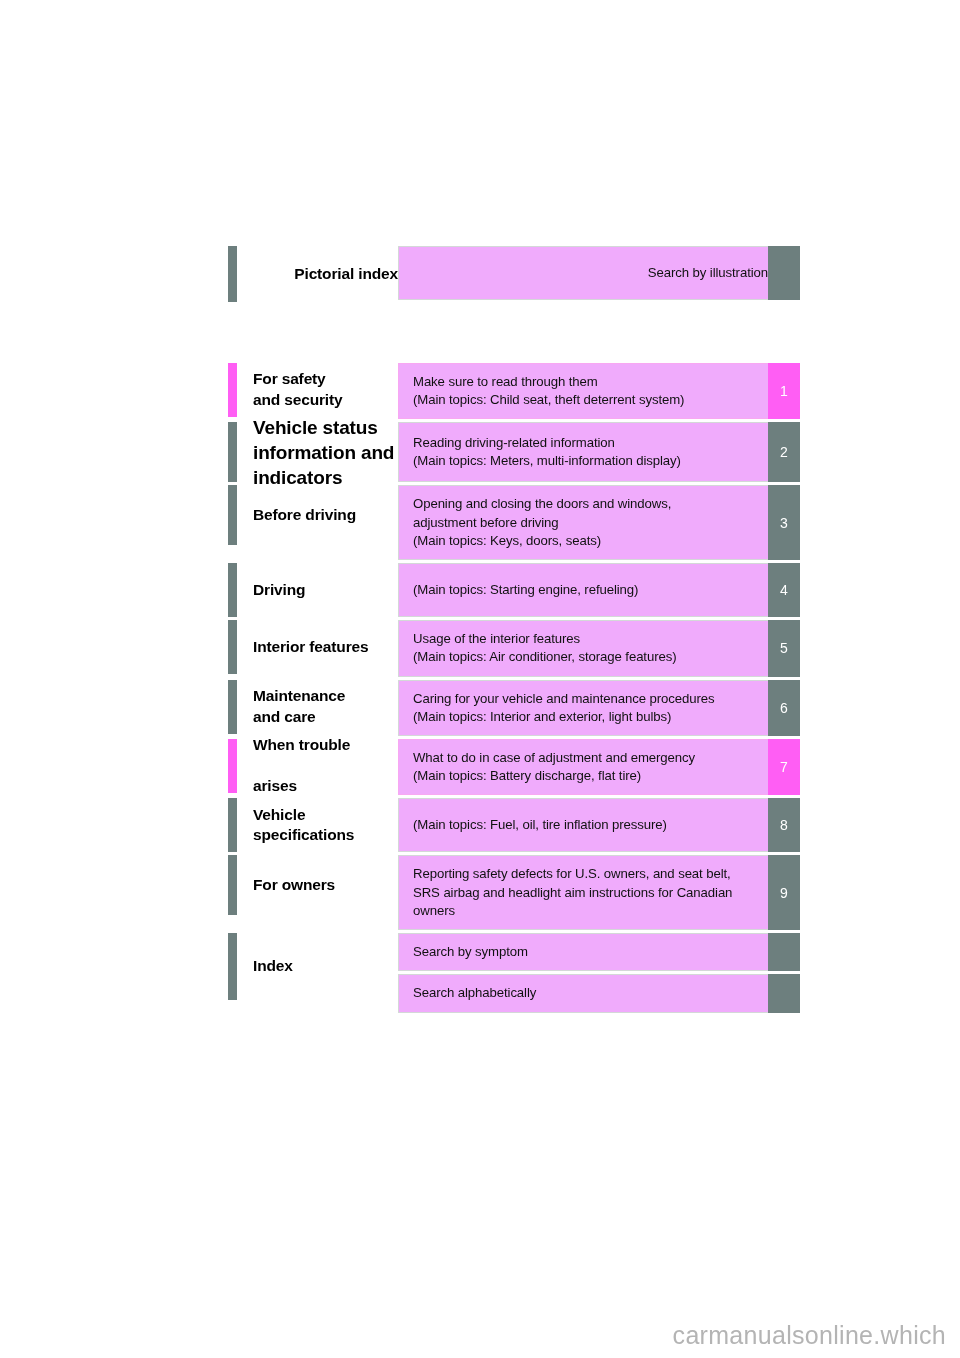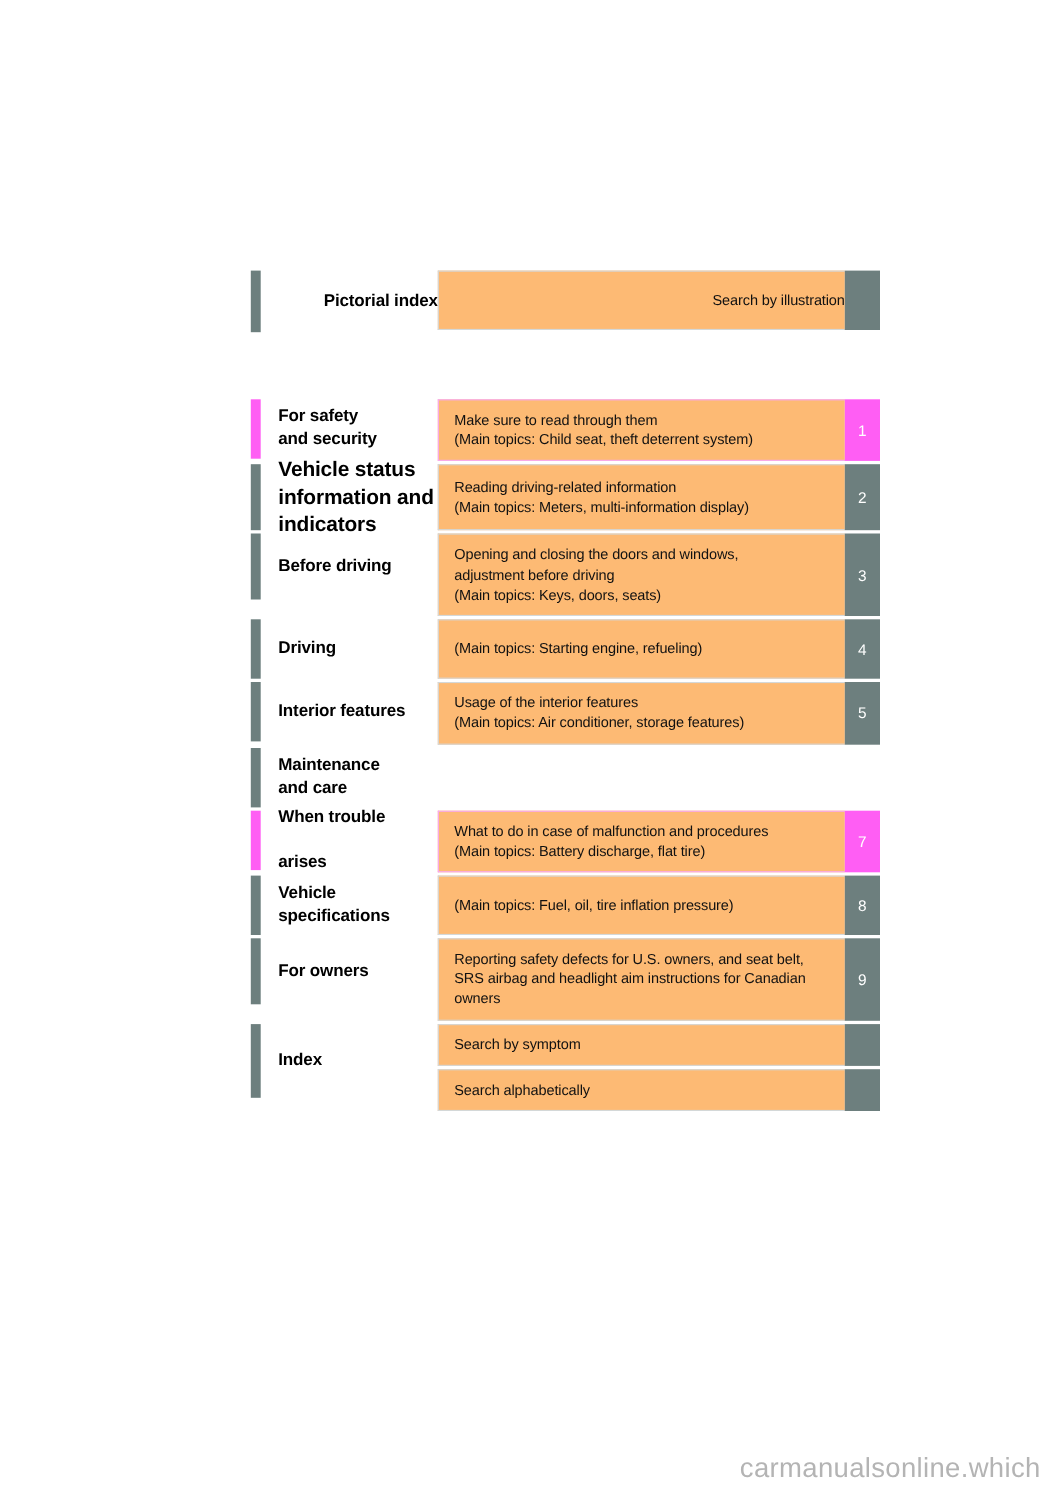--- a/index.html
+++ b/index.html
@@ -81,21 +81,21 @@
 
   .rowline {
     display: flex;
     align-items: stretch;
   }
 
   .desc {
     flex: 1 1 auto;
     border: 1px solid #d4d8d8;
     border-right: none;
-    background: #fdba74;
+    background: #f0abfc;
     box-sizing: border-box;
     padding: 9px 0 9px 14px;
     font-size: 13.2px;
     line-height: 1.38;
     color: #111111;
     display: flex;
     flex-direction: column;
     justify-content: center;
     letter-spacing: -0.1px;
   }
@@ -243,31 +243,42 @@
             </div>
           </div>
         </div>
       </div>
       <div class="row">
         <div class="accent" style="height: 54px;"></div>
         <div class="title-cell" style="height: 54px;">
           <span>Maintenance</span>
           <span>and care</span>
         </div>
+        <div class="right-stack">
+          <div class="rowline">
+            <div class="desc" style="min-height: 54px;">
+              <span class="nowrap">Caring for your vehicle and maintenance procedures</span>
+              <span class="nowrap">(Main topics: Interior and exterior, light bulbs)</span>
+            </div>
+            <div class="numbox" style="min-height: 54px;">
+              <span>6</span>
+            </div>
+          </div>
+        </div>
       </div>
       <div class="row">
         <div class="accent pink" style="height: 54px;"></div>
         <div class="title-cell" style="height: 54px; gap: 20px;">
           <span>When trouble</span>
           <span>arises</span>
         </div>
         <div class="right-stack">
           <div class="rowline">
             <div class="desc pink-border" style="min-height: 54px;">
-              <span class="nowrap">What to do in case of malfunction and procedures</span>
+              <span class="nowrap">What to do in case of adjustment and emergency</span>
               <span class="nowrap">(Main topics: Battery discharge, flat tire)</span>
             </div>
             <div class="numbox pink" style="min-height: 54px;">
               <span>7</span>
             </div>
           </div>
         </div>
       </div>
       <div class="row">
         <div class="accent" style="height: 54px;"></div>

